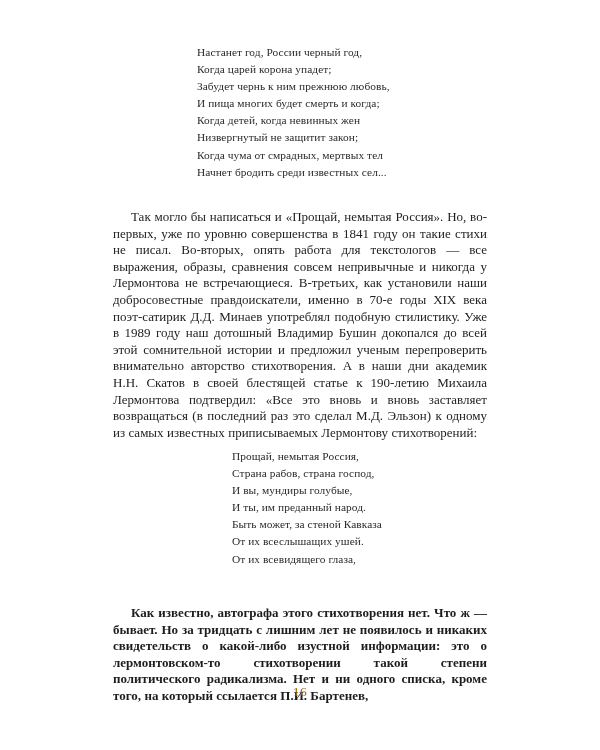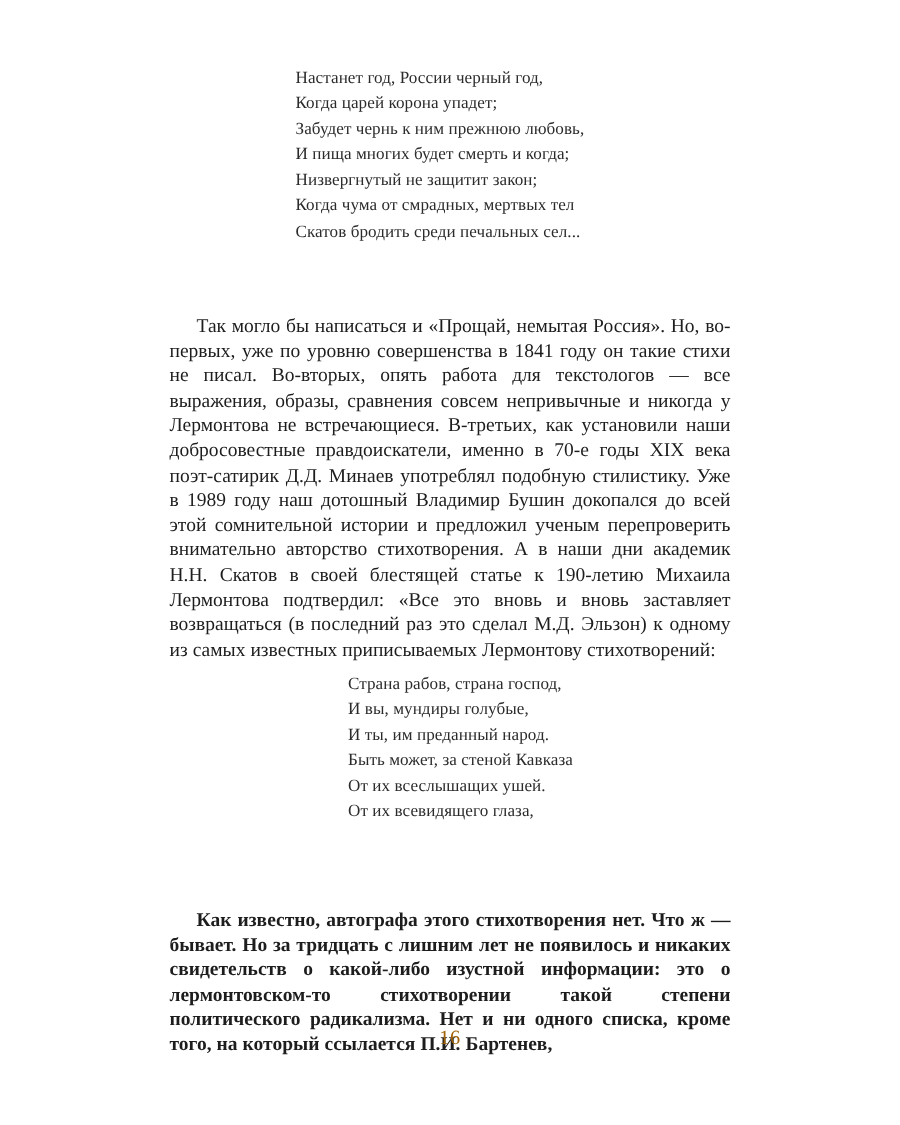--- a/index.html
+++ b/index.html
@@ -82,28 +82,30 @@
 </head>
 <body>
 
 <div class="page">
 
   <div class="poem" id="poem-one">
     <span class="verse-line">Настанет год, России черный год,</span>
     <span class="verse-line">Когда царей корона упадет;</span>
     <span class="verse-line">Забудет чернь к ним прежнюю любовь,</span>
     <span class="verse-line">И пища многих будет смерть и когда;</span>
+    <span class="verse-line">Когда детей, когда невинных жен</span>
     <span class="verse-line">Низвергнутый не защитит закон;</span>
     <span class="verse-line">Когда чума от смрадных, мертвых тел</span>
-    <span class="verse-line">Скатов бродить среди печальных сел...</span>
+    <span class="verse-line">Начнет бродить среди известных сел...</span>
   </div>
 
   <p class="body-text" id="paragraph-one">Так могло бы написаться и «Прощай, немытая Россия». Но, во-первых, уже по уровню совершенства в 1841 году он такие стихи не писал. Во-вторых, опять работа для текстологов — все выражения, образы, сравнения совсем непривычные и никогда у Лермонтова не встречающиеся. В-третьих, как установили наши добросовестные правдоискатели, именно в 70-е годы XIX века поэт-сатирик Д.Д. Минаев употреблял подобную стилистику. Уже в 1989 году наш дотошный Владимир Бушин докопался до всей этой сомнительной истории и предложил ученым перепроверить внимательно авторство стихотворения. А в наши дни академик Н.Н. Скатов в своей блестящей статье к 190-летию Михаила Лермонтова подтвердил: «Все это вновь и вновь заставляет возвращаться (в последний раз это сделал М.Д. Эльзон) к одному из самых известных приписываемых Лермонтову стихотворений:</p>
 
   <div class="poem" id="poem-two">
+    <span class="verse-line">Прощай, немытая Россия,</span>
     <span class="verse-line">Страна рабов, страна господ,</span>
     <span class="verse-line">И вы, мундиры голубые,</span>
     <span class="verse-line">И ты, им преданный народ.</span>
     <span class="verse-line">Быть может, за стеной Кавказа</span>
     <span class="verse-line">От их всеслышащих ушей.</span>
     <span class="verse-line">От их всевидящего глаза,</span>
   </div>
 
   <p class="body-text" id="paragraph-two">Как известно, автографа этого стихотворения нет. Что ж — бывает. Но за тридцать с лишним лет не появилось и никаких свидетельств о какой-либо изустной информации: это о лермонтовском-то стихотворении такой степени политического радикализма. Нет и ни одного списка, кроме того, на который ссылается П.И. Бартенев,</p>
 

